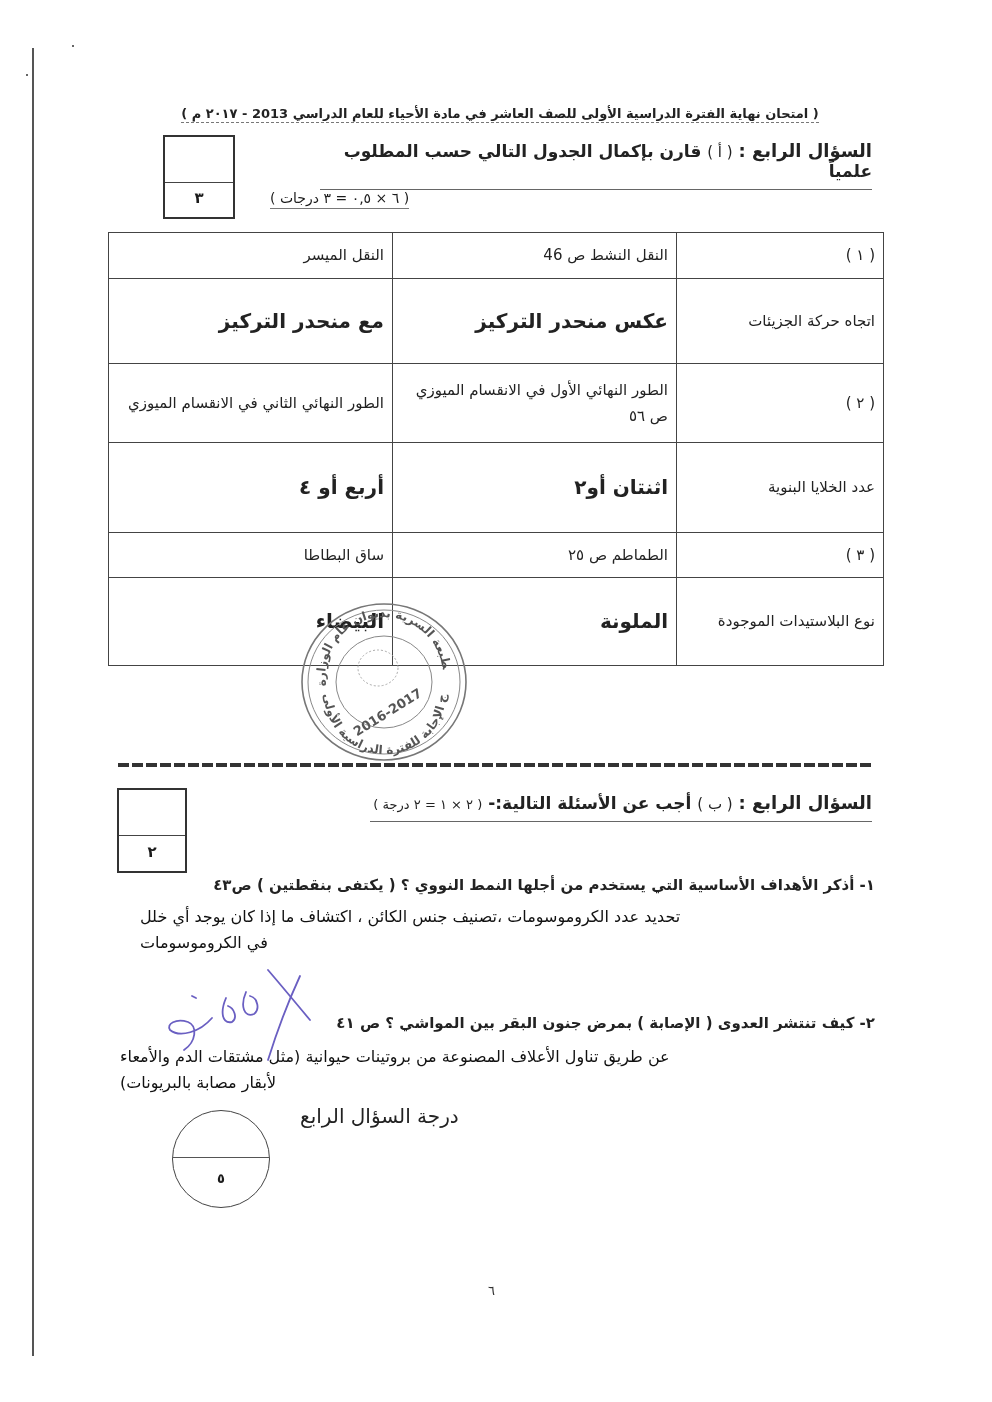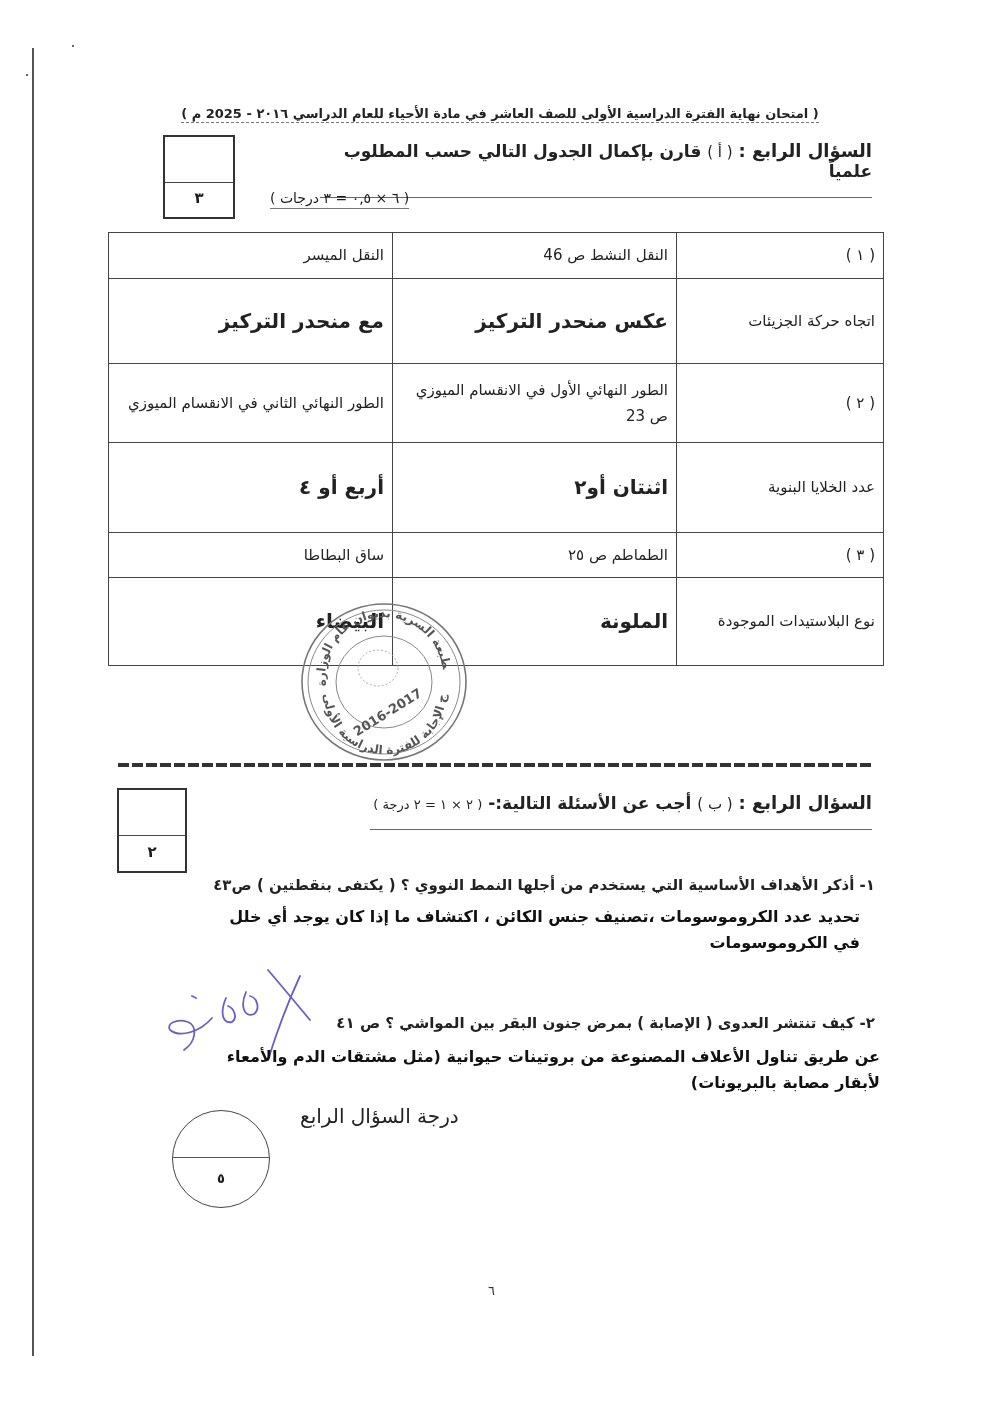--- a/index.html
+++ b/index.html
@@ -16,21 +16,21 @@
     font-size: 13px; font-weight: bold; color: #222;
   }
   .exam-header .u { border-bottom: 1px dashed #777; padding-bottom: 1px; }
 
   .grade-box { border: 2px solid #333; box-sizing: border-box; }
   .grade-box .top { position: absolute; left: 0; right: 0; top: 0; border-bottom: 1.5px solid #444; }
   .grade-box .val { position: absolute; left: 0; right: 0; bottom: 0; text-align: center; font-size: 15px; font-weight: bold; direction: rtl; }
 
   .q-title {
     direction: rtl; text-align: right; font-weight: bold; font-size: 17px; color: #222;
-    border-bottom: 1.5px solid #666; padding-bottom: 16px;
+    border-bottom: 1.5px solid #666; padding-bottom: 8px;
   }
   .q-title .lbl { font-size: 18px; }
   .q-title .paren { font-weight: normal; font-size: 15px; }
   .marks {
     direction: rtl; font-size: 14px; font-weight: normal; border-bottom: 1.5px solid #777; padding-bottom: 2px;
   }
 
   table.cmp {
     position: absolute; left: 108px; top: 232px; width: 775px; border-collapse: collapse;
     direction: rtl; table-layout: fixed;
@@ -42,38 +42,38 @@
   table.cmp td.b { font-weight: bold; font-size: 20px; }
 
   .stamp { left: 296px; top: 596px; width: 176px; height: 168px; }
 
   .dash-sep {
     left: 118px; top: 763px; width: 755px; height: 4px;
     background: repeating-linear-gradient(90deg, #333 0 11px, transparent 11px 14px);
   }
 
   .question-line { direction: rtl; text-align: right; font-size: 15px; color: #222; }
-  .answer-line { direction: rtl; text-align: right; font-size: 16px; font-weight: bold; color: #111; line-height: 1.6; }
+  .answer-line { direction: rtl; text-align: left; font-size: 16px; font-weight: normal; color: #111; line-height: 1.6; }
 
   .total-circle { left: 172px; top: 1110px; width: 98px; height: 98px; border: 1.8px solid #444; border-radius: 50%; box-sizing: border-box; }
   .total-circle .mid { position: absolute; left: 0; right: 0; top: 48%; border-top: 1.5px solid #555; }
   .total-circle .v { position: absolute; left: 0; right: 0; top: 63%; text-align: center; font-size: 13px; font-weight: bold; }
   .total-label { left: 300px; top: 1104px; direction: rtl; font-size: 20px; color: #222; }
 
   .page-num { left: 488px; top: 1283px; font-size: 13px; color: #333; }
 </style>
 </head>
 <body>
 
 <div class="abs left-rule"></div>
 <div class="abs speck" style="left:72px;top:45px;"></div>
 <div class="abs speck" style="left:26px;top:74px;"></div>
 
 <div class="abs exam-header">
-  <span class="u">( امتحان نهاية الفترة الدراسية الأولى للصف العاشر في مادة الأحياء للعام الدراسي ٢٠١٦ - 2025 م )</span>
+  <span class="u">( امتحان نهاية الفترة الدراسية الأولى للصف العاشر في مادة الأحياء للعام الدراسي 2013 - ٢٠١٧ م )</span>
 </div>
 
 <div class="abs grade-box" style="left:163px;top:135px;width:72px;height:84px;">
   <div class="top" style="height:45px;"></div>
   <div class="val" style="height:37px;line-height:37px;">٣</div>
 </div>
 
 <div class="abs" style="left:320px;top:140px;width:552px;">
   <div class="q-title">
     <span class="lbl">السؤال الرابع :</span>
@@ -97,21 +97,21 @@
     <td>النقل النشط   ص 46</td>
     <td>النقل الميسر</td>
   </tr>
   <tr style="height:85px;">
     <td>اتجاه حركة الجزيئات</td>
     <td class="b">عكس منحدر التركيز</td>
     <td class="b">مع منحدر التركيز</td>
   </tr>
   <tr style="height:79px;">
     <td>( ٢ )</td>
-    <td>الطور النهائي الأول في الانقسام الميوزي  ص 23</td>
+    <td>الطور النهائي الأول في الانقسام الميوزي  ص ٥٦</td>
     <td>الطور النهائي الثاني في الانقسام الميوزي</td>
   </tr>
   <tr style="height:90px;">
     <td>عدد الخلايا البنوية</td>
     <td class="b">اثنتان أو٢</td>
     <td class="b">أربع أو ٤</td>
   </tr>
   <tr style="height:45px;">
     <td>( ٣ )</td>
     <td>الطماطم  ص ٢٥</td>

